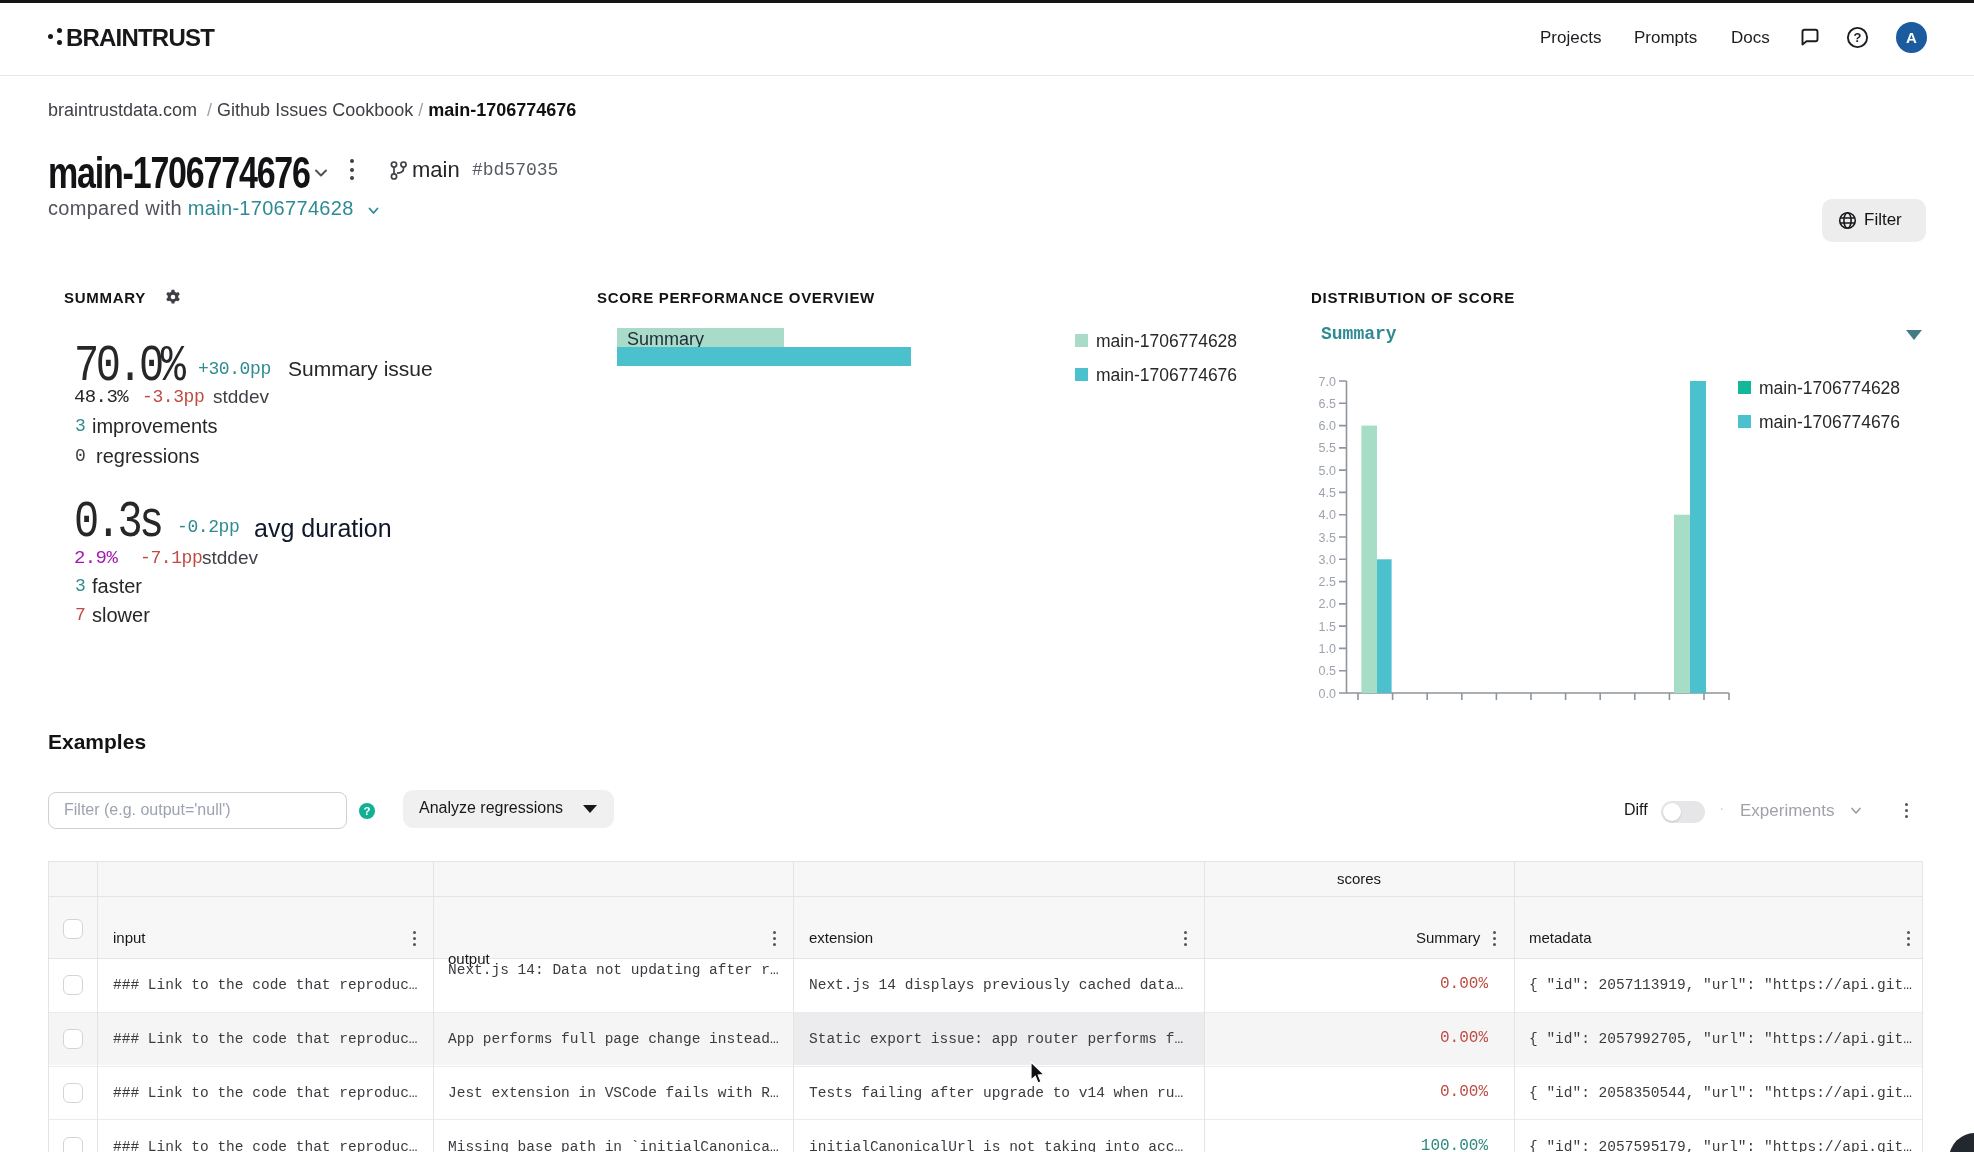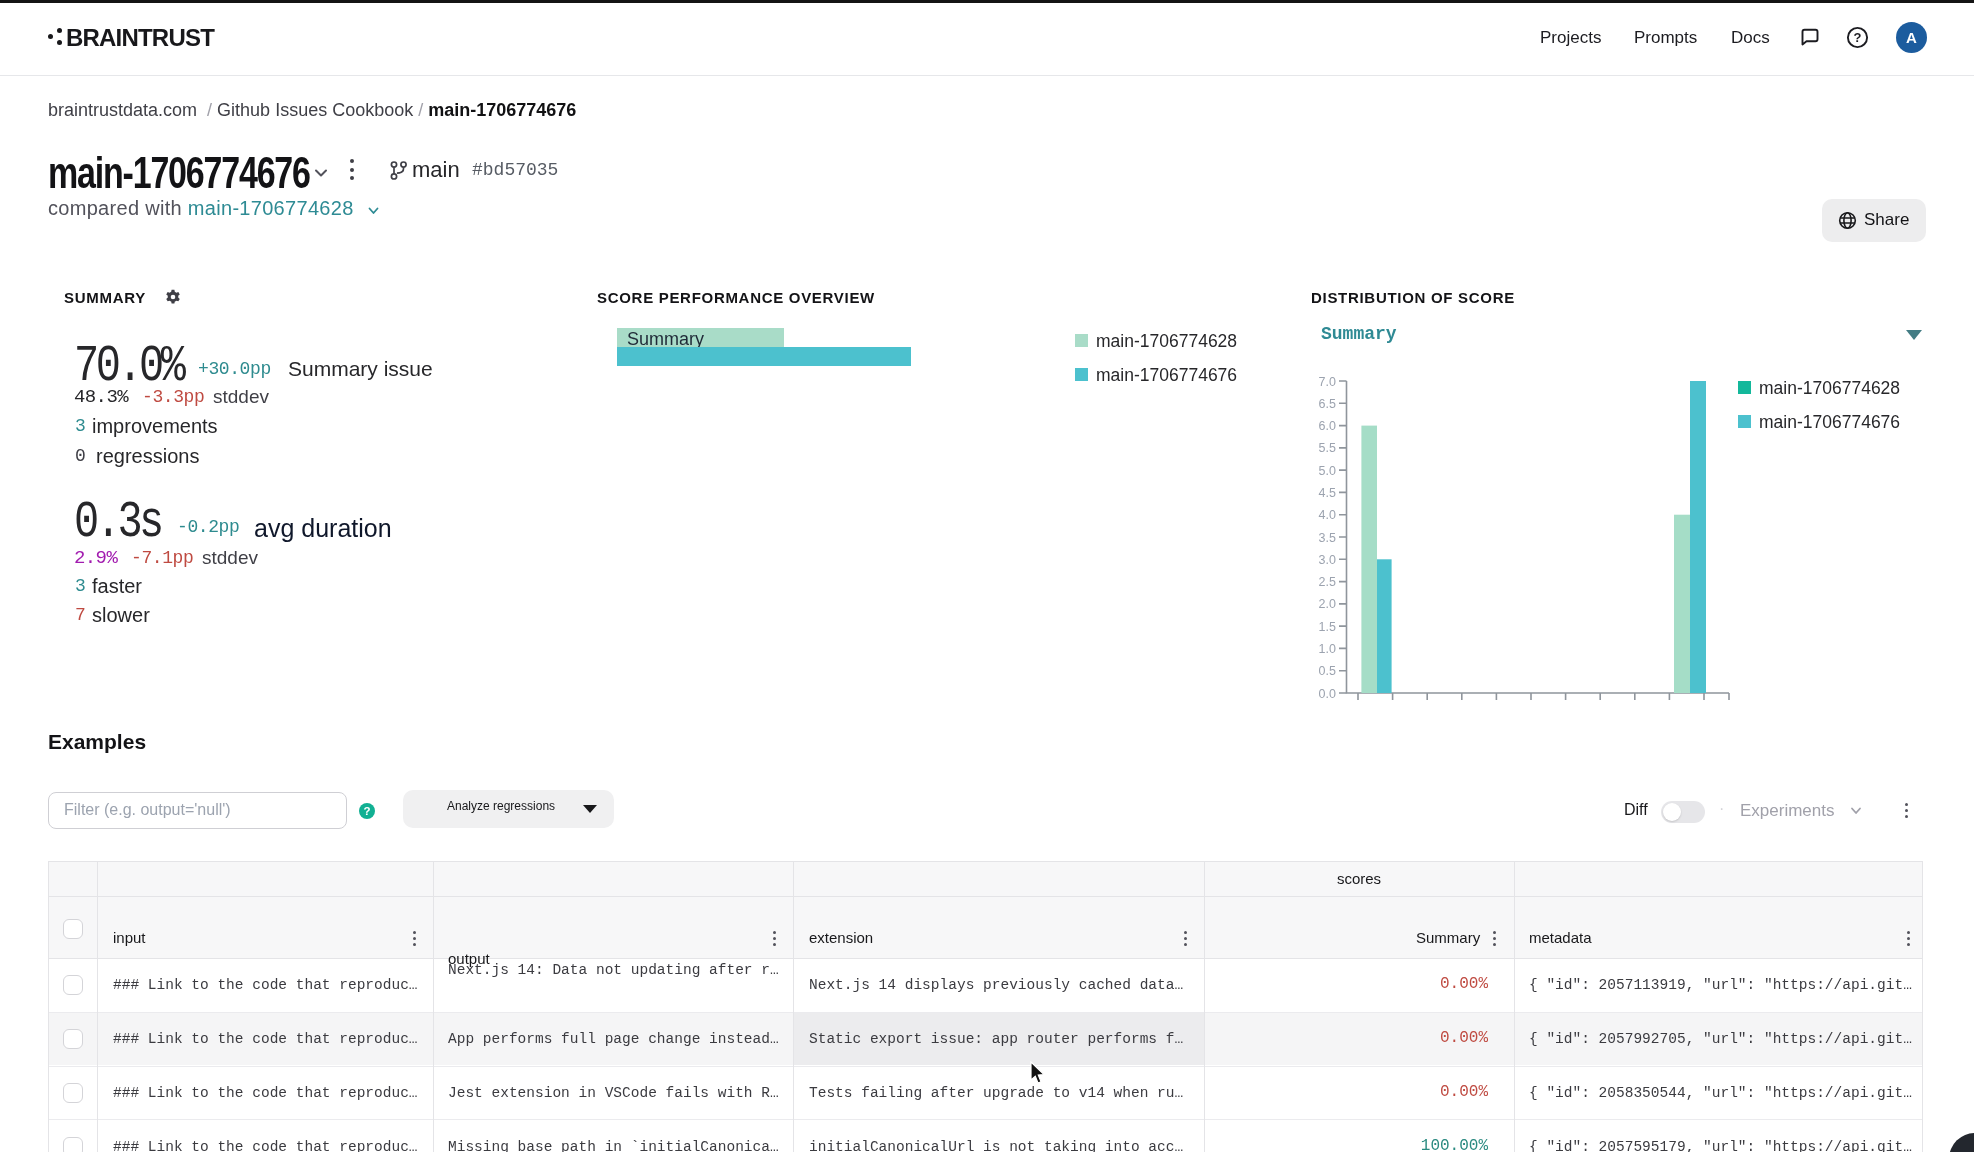--- a/index.html
+++ b/index.html
@@ -75,21 +75,21 @@
 <svg class="abs" style="left:367px; top:206px;" width="13" height="10" viewBox="0 0 13 10" fill="none" stroke="#2e8b94" stroke-width="1.8" stroke-linecap="round" stroke-linejoin="round">
     <path d="M2.5 2.5 L6.5 7 L10.5 2.5"></path>
   </svg>
 
 <div class="abs" style="left:1822px; top:199px; width:104px; height:43px; background:#ededee; border-radius:10px;">
   <svg class="abs" style="left:16px; top:12px;" width="19" height="19" viewBox="0 0 19 19" fill="none" stroke="#18181b" stroke-width="1.6">
     <circle cx="9.5" cy="9.5" r="7.8"></circle>
     <ellipse cx="9.5" cy="9.5" rx="3.6" ry="7.8"></ellipse>
     <path d="M2 7 H17 M2 12 H17"></path>
   </svg>
-  <span class="abs" style="left:42px; top:11px; font-size:17px; color:#131316;">Share</span>
+  <span class="abs" style="left:42px; top:11px; font-size:17px; color:#131316;">Filter</span>
 </div>
 
 <div class="abs" style="left:64px; top:289px; font-size:15px; font-weight:bold; letter-spacing:0.7px; color:#131316;">SUMMARY</div>
 <svg class="abs" style="left:165px; top:289px;" width="16" height="16" viewBox="0 0 16 16" fill="#3f3f46">
   <path d="M6.6 0.8 h2.8 l0.4 2 a5.4 5.4 0 0 1 1.6 0.9 l1.95-0.65 1.4 2.4 -1.55 1.35 a5.5 5.5 0 0 1 0 1.8 l1.55 1.35 -1.4 2.4 -1.95-0.65 a5.4 5.4 0 0 1 -1.6 0.9 l-0.4 2 h-2.8 l-0.4-2 a5.4 5.4 0 0 1 -1.6-0.9 l-1.95 0.65 -1.4-2.4 1.55-1.35 a5.5 5.5 0 0 1 0-1.8 L1.25 5.45 l1.4-2.4 1.95 0.65 a5.4 5.4 0 0 1 1.6-0.9 Z M8 5.7 a2.3 2.3 0 1 0 0 4.6 a2.3 2.3 0 1 0 0-4.6 Z" fill-rule="evenodd"></path>
 </svg>
 
 <div class="abs mono" style="left:74px; top:337px; font-size:42px; letter-spacing:-3.5px; color:#27272a; transform:scaleY(1.22); transform-origin:left top;">70.0%</div>
 <div class="abs mono" style="left:198px; top:359px; font-size:18px; letter-spacing:-0.4px; color:#2e8b8f;">+30.0pp</div>
 <div class="abs" style="left:288px; top:357px; font-size:21px; color:#27272a;">Summary issue</div>
@@ -102,21 +102,21 @@
 <div class="abs" style="left:92px; top:415px; font-size:20px; color:#27272a;">improvements</div>
 
 <div class="abs mono" style="left:75px; top:446px; font-size:18px; color:#3f3f46;">0</div>
 <div class="abs" style="left:96px; top:445px; font-size:20px; color:#27272a;">regressions</div>
 
 <div class="abs mono" style="left:74px; top:493px; font-size:42px; letter-spacing:-3.5px; color:#27272a; transform:scaleY(1.22); transform-origin:left top;">0.3s</div>
 <div class="abs mono" style="left:177px; top:517px; font-size:18px; letter-spacing:-0.4px; color:#2e8b8f;">-0.2pp</div>
 <div class="abs" style="left:254px; top:514px; font-size:25px; color:#0f172a;">avg duration</div>
 
 <div class="abs mono" style="left:74px; top:547px; font-size:19px; letter-spacing:-0.6px; color:#a21caf;">2.9%</div>
-<div class="abs mono" style="left:131px; top:548px; font-size:18px; letter-spacing:-0.4px; color:#bf4a41;">-7.1pp</div>
+<div class="abs mono" style="left:140px; top:548px; font-size:18px; letter-spacing:-0.4px; color:#bf4a41;">-7.1pp</div>
 <div class="abs" style="left:202px; top:547px; font-size:19px; color:#3f3f46;">stddev</div>
 
 <div class="abs mono" style="left:75px; top:576px; font-size:18px; color:#2e8b8f;">3</div>
 <div class="abs" style="left:92px; top:575px; font-size:20px; color:#27272a;">faster</div>
 
 <div class="abs mono" style="left:75px; top:605px; font-size:18px; color:#bf4a41;">7</div>
 <div class="abs" style="left:92px; top:604px; font-size:20px; color:#27272a;">slower</div>
 
 <div class="abs" style="left:597px; top:289px; font-size:15px; font-weight:bold; letter-spacing:0.7px; color:#131316;">SCORE PERFORMANCE OVERVIEW</div>
 <div class="abs" style="left:617px; top:328px; width:167px; height:19px; background:#a9dcc8;"></div>
@@ -166,21 +166,21 @@
 <div class="abs" style="left:1759px; top:412px; font-size:17.5px; color:#27272a;">main-1706774676</div>
 
 <div class="abs" style="left:48px; top:730px; font-size:21px; font-weight:bold; color:#131316;">Examples</div>
 
 <div class="abs" style="left:48px; top:792px; width:299px; height:37px; border:1px solid #cfcfd4; border-radius:8px; background:#fff;">
   <span class="abs" style="left:15px; top:8px; font-size:16px; color:#9ca3af;">Filter (e.g. output='null')</span>
 </div>
 <div class="abs" style="left:359px; top:803px; width:16px; height:16px; border-radius:50%; background:#11b093; color:#fff; font-size:11.5px; font-weight:bold; text-align:center; line-height:16px;">?</div>
 
 <div class="abs" style="left:403px; top:790px; width:211px; height:38px; background:#f0f0f1; border-radius:10px;">
-  <span class="abs" style="left:16px; top:9px; font-size:12px; color:#18181b;margin-left:28px;">Analyze regressions</span>
+  <span class="abs" style="left:16px; top:9px; font-size:16px; color:#18181b;">Analyze regressions</span>
   <i class="abs" style="left:180px; top:15px; width:0; height:0; border-left:7px solid transparent; border-right:7px solid transparent; border-top:8px solid #18181b;"></i>
 </div>
 
 <div class="abs" style="left:1624px; top:801px; font-size:16px; color:#18181b;">Diff</div>
 <div class="abs" style="left:1661px; top:801px; width:44px; height:22px; border-radius:11px; background:#e6e6e9;">
   <i class="abs" style="left:2px; top:2px; width:18px; height:18px; border-radius:50%; background:#fff; box-shadow:0 1px 2px rgba(0,0,0,0.15);"></i>
 </div>
 <div class="abs" style="left:1719px; top:800px; font-size:16px; color:#d4d4d8;">·</div>
 <div class="abs" style="left:1740px; top:801px; font-size:17px; color:#a1a1aa;">Experiments</div>
 <svg class="abs" style="left:1849px; top:806px;" width="14" height="10" viewBox="0 0 14 10" fill="none" stroke="#a1a1aa" stroke-width="1.8" stroke-linecap="round" stroke-linejoin="round">

